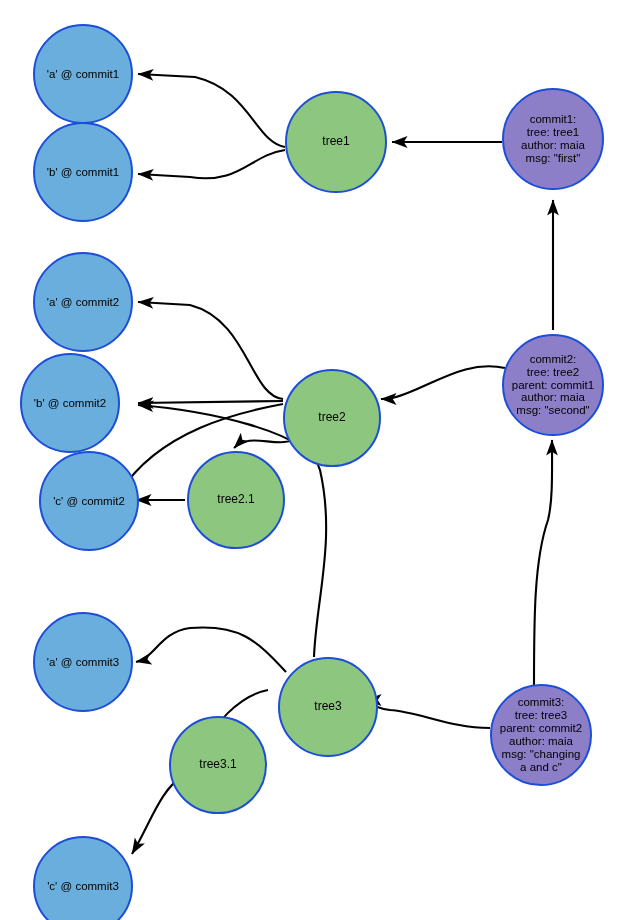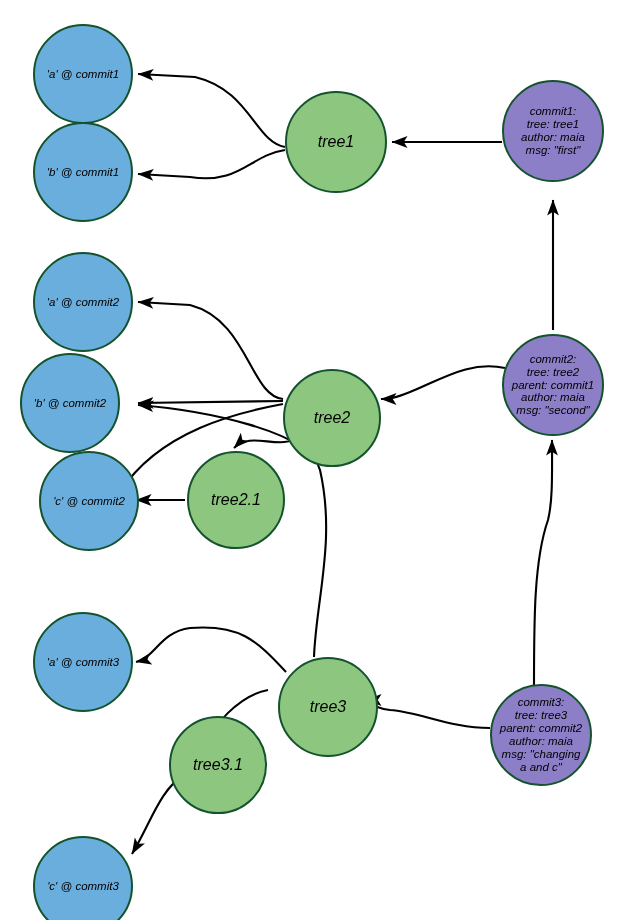--- a/index.html
+++ b/index.html
@@ -21,38 +21,37 @@
     position: absolute;
     left: 0;
     top: 0;
     width: 623px;
     height: 920px;
   }
   .node {
     position: absolute;
     box-sizing: border-box;
     border-radius: 50%;
-    border: 2px solid #14532d;
+    border: 2px solid #1d4ed8;
     display: flex;
     align-items: center;
     justify-content: center;
     text-align: center;
     line-height: 1.12;
     color: #000000;
     z-index: 5;
-    font-style: italic;
   }
   .node .lbl {
     display: block;
     width: 100%;
     padding: 0 2px;
     white-space: pre-line;
   }
   .node-blob { background: #6aaedd; font-size: 11.5px; }
-  .node-tree { background: #8dc77f; font-size: 16px; }
+  .node-tree { background: #8dc77f; font-size: 12px; }
   .node-commit { background: #8d7ec8; font-size: 11.5px; }
   .edge-path {
     fill: none;
     stroke: #000000;
     stroke-width: 2.1;
   }
 </style>
 </head>
 <body>
 
@@ -114,21 +113,21 @@
       </div>
       <div class="node node-tree" style="left: 187px; top: 451px; width: 98px; height: 98px;">
         <span class="lbl">tree2.1</span>
       </div>
       <div class="node node-tree" style="left: 278px; top: 657px; width: 100px; height: 100px;">
         <span class="lbl">tree3</span>
       </div>
       <div class="node node-tree" style="left: 169px; top: 716px; width: 98px; height: 98px;">
         <span class="lbl">tree3.1</span>
       </div>
-      <div class="node node-commit" style="left: 502px; top: 80px; width: 102px; height: 102px;">
+      <div class="node node-commit" style="left: 502px; top: 88px; width: 102px; height: 102px;">
         <span class="lbl">commit1:
 tree: tree1
 author: maia
 msg: "first"</span>
       </div>
       <div class="node node-commit" style="left: 502px; top: 334px; width: 102px; height: 102px;">
         <span class="lbl">commit2:
 tree: tree2
 parent: commit1
 author: maia

